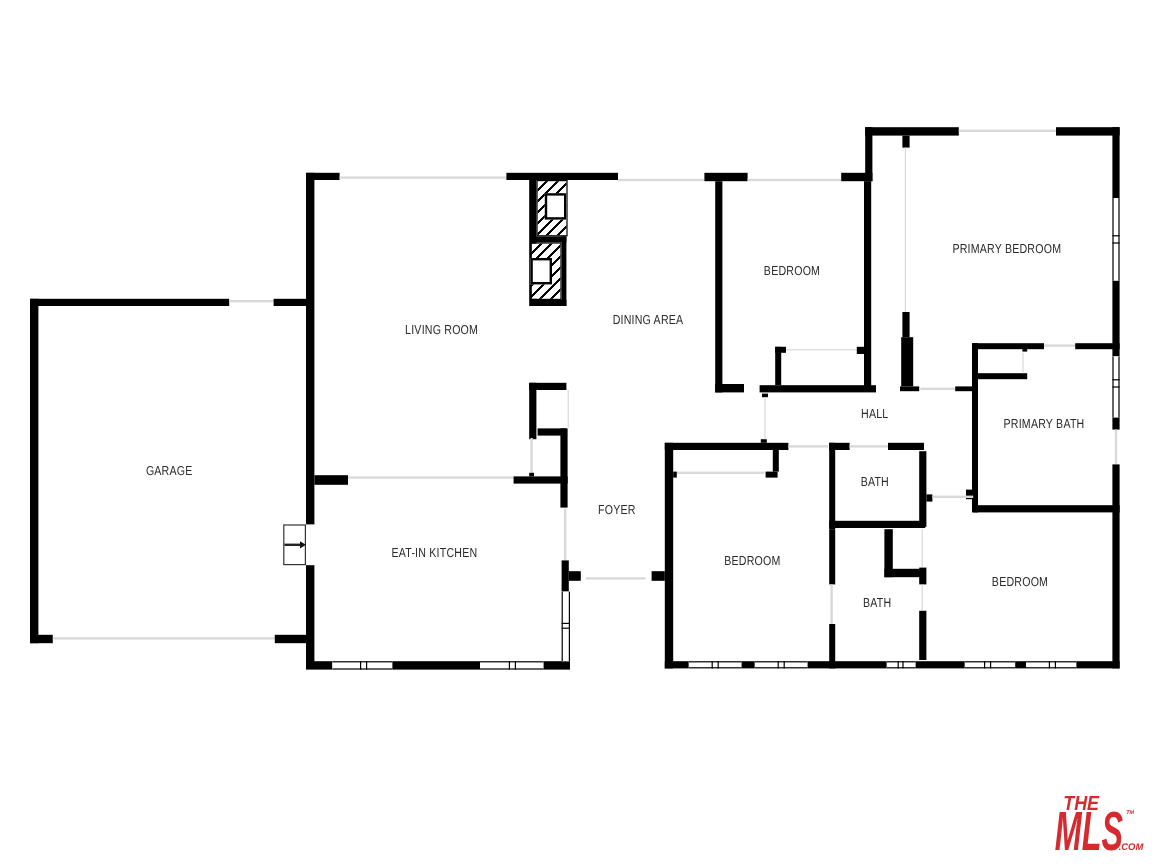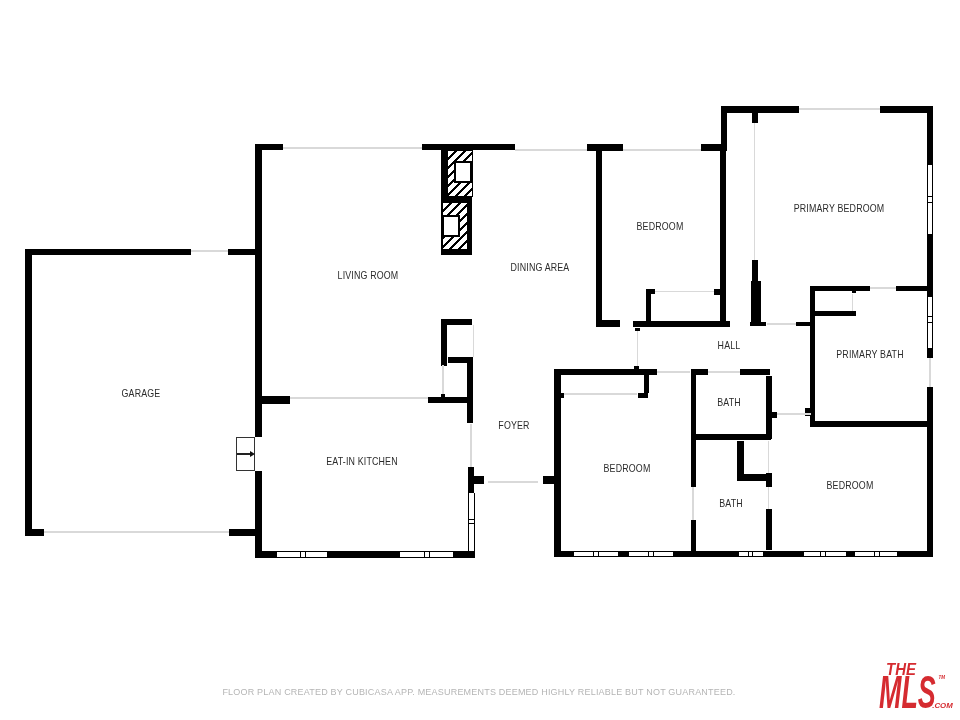--- a/index.html
+++ b/index.html
@@ -296,21 +296,20 @@
 <div class="lbl" style="left:869.5px;top:354px">PRIMARY BATH</div>
 
 <div class="lbl" style="left:729px;top:402px">BATH</div>
 
 <div class="lbl" style="left:731px;top:503px">BATH</div>
 
 <div class="lbl" style="left:627px;top:468px">BEDROOM</div>
 
 <div class="lbl" style="left:850px;top:484.5px">BEDROOM</div>
 
-<div style="position:absolute;left:479px;top:692px;transform:translate(-50%,-50%);font-size:9px;letter-spacing:0.2px;color:#b5b5b5;white-space:nowrap">FLOOR PLAN CREATED BY CUBICASA APP. MEASUREMENTS DEEMED HIGHLY RELIABLE BUT NOT GUARANTEED.</div>
 
 <svg style="position:absolute;left:872px;top:650px" width="86" height="64" viewBox="0 0 86 64">
 <g fill="#d52b30" font-family="Liberation Sans, sans-serif" font-weight="bold" font-style="italic">
 <text x="0" y="25" font-size="17" transform="translate(14,0) scale(0.88,1)">THE</text>
 <text x="0" y="58" font-size="46" transform="translate(7,0) scale(0.585,1)">MLS</text>
 <text x="61.5" y="58.5" font-size="8" transform="translate(0,0) scale(0.98,1)">.COM</text>
 <text x="66.5" y="28.5" font-size="4.5">TM</text>
 </g>
 </svg>
 </div>

